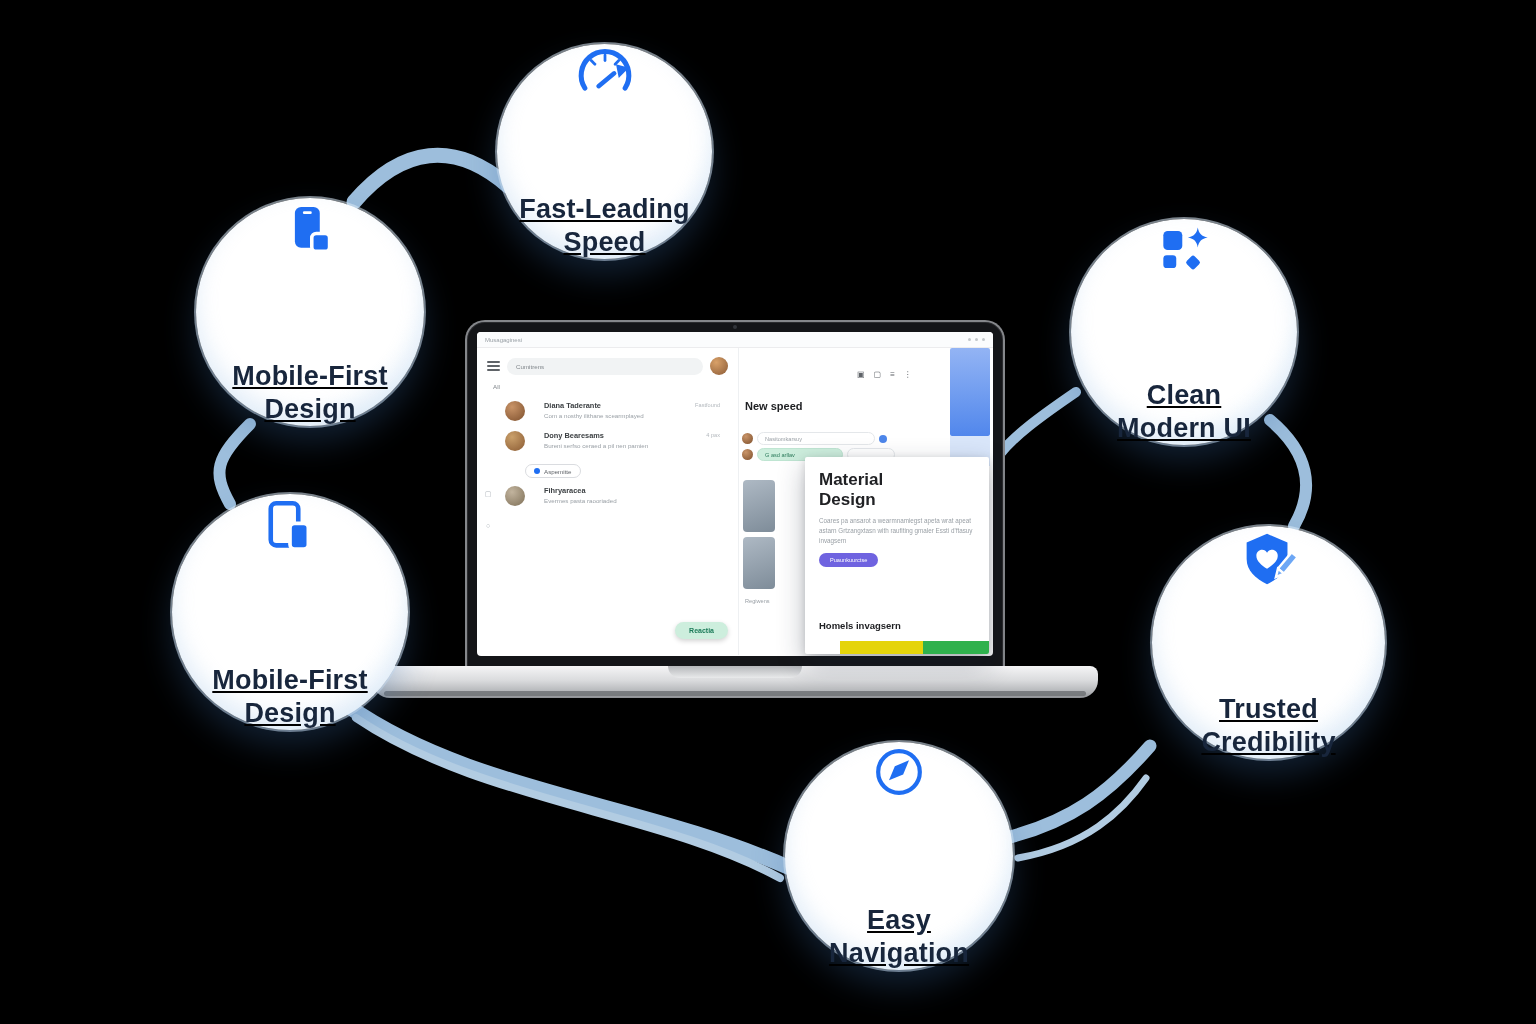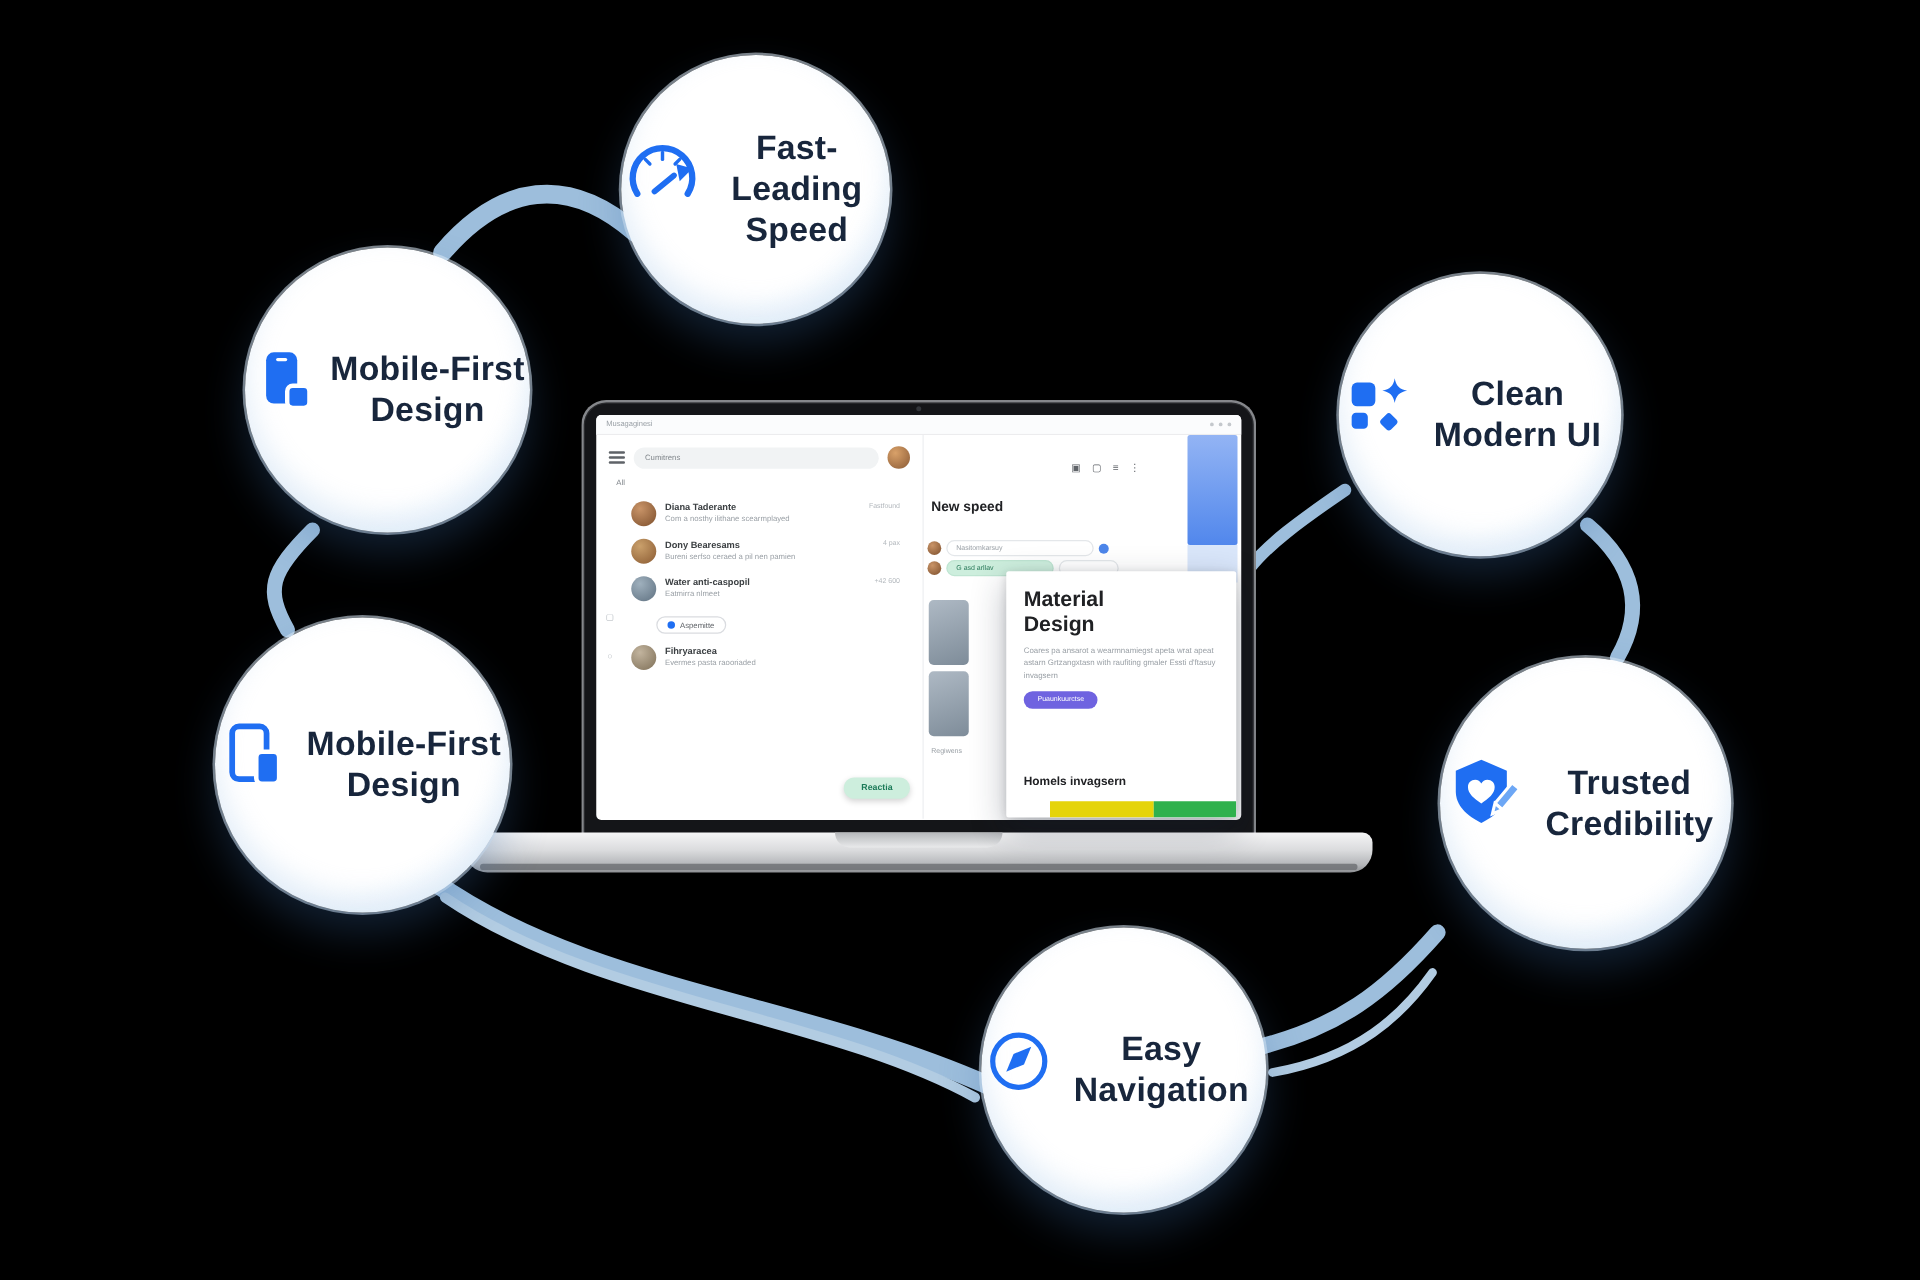--- a/index.html
+++ b/index.html
@@ -1,25 +1,25 @@
 <!DOCTYPE html>
 <html><head>
 <meta charset="utf-8">
 <style>
   html,body{margin:0;padding:0;background:#000;}
   .stage{position:relative;width:1536px;height:1024px;background:#000;overflow:hidden;
          font-family:"Liberation Sans", sans-serif;}
   
   .connectors{position:absolute;left:0;top:0;z-index:0;opacity:.95;}
   
-  .feature{position:absolute;z-index:3;border-radius:50%;display:flex;
-           align-items:center;justify-content:flex-start;text-align:center;
+  .feature{position:absolute;z-index:3;border-radius:50%;display:flex;flex-direction:column;
+           align-items:center;justify-content:space-between;text-align:center;
            background:radial-gradient(120% 120% at 32% 26%, #ffffff 55%, #f3f9fe 76%, #dcebf8 100%);
            box-shadow:0 16px 34px rgba(60,110,170,.30), 0 0 0 2px rgba(225,238,250,.55),
-                      inset 0 -12px 22px rgba(190,215,240,.45);}
+                      inset 0 -12px 22px rgba(190,215,240,.45);text-decoration:underline;}
   .feature .icon{display:block;margin-bottom:10px;}
   .feature .label{font-weight:bold;color:#18263c;font-size:27px;line-height:1.22;
                   letter-spacing:.2px;max-width:178px;}
   .f1{left:497px;top:44px;width:215px;height:215px;}
   .f2{left:196px;top:198px;width:228px;height:228px;}
   .f3{left:1071px;top:219px;width:226px;height:226px;}
   .f3 .label{max-width:162px;}
   .f4{left:172px;top:494px;width:236px;height:236px;}
   .f5{left:1152px;top:526px;width:233px;height:233px;}
   .f6{left:785px;top:742px;width:228px;height:228px;}
@@ -51,21 +51,21 @@
   .lp-header{display:flex;align-items:center;gap:7px;padding:9px 10px 6px;}
   .hamburger{width:13px;flex:none;}
   .hamburger i{display:block;height:1.6px;background:#5f6368;margin:2.4px 0;border-radius:1px;}
   .searchpill{flex:1;height:17px;background:#f1f3f4;border-radius:9px;display:flex;
               align-items:center;padding:0 9px;font-size:6.2px;color:#80868b;}
   .lp-avatar{width:18px;height:18px;border-radius:50%;flex:none;
              background:radial-gradient(circle at 35% 30%,#d9a169,#8a5a35);}
   .sectionlabel{font-size:6.2px;color:#80868b;margin:2px 0 6px 16px;}
   .rail{position:absolute;left:4px;top:142px;width:14px;display:flex;flex-direction:column;
         gap:24px;align-items:center;font-size:7px;color:#aeb4ba;}
-  .conv{display:flex;gap:7px;align-items:flex-start;margin:0 10px 0 20px;padding:5px 8px;
+  .conv{display:flex;gap:19px;align-items:flex-start;margin:0 10px 0 20px;padding:5px 8px;
         border-radius:4px;}
   .conv.hl{background:#d8f0e7;padding:7px 8px;}
   .cav{width:20px;height:20px;border-radius:50%;flex:none;}
   .c1{background:radial-gradient(circle at 35% 30%,#c99468,#7d4f2c);}
   .c2{background:radial-gradient(circle at 35% 30%,#a9b3a0,#6d7a6a);}
   .c3{background:radial-gradient(circle at 35% 30%,#caa06b,#8a5a32);}
   .c4{background:radial-gradient(circle at 35% 30%,#9fb0bd,#5f7181);}
   .c5{background:radial-gradient(circle at 35% 30%,#c2b49e,#7e6f57);}
   .cbody{flex:1;min-width:0;}
   .cname{font-size:7.4px;font-weight:bold;color:#3c4043;}
@@ -171,28 +171,20 @@
 
             <div class="conv">
               <span class="cav c3"></span>
               <span class="cbody">
                 <div class="cname">Dony Bearesams</div>
                 <div class="csnip">Bureni serfso ceraed a pil nen pamien</div>
               </span>
               <span class="cmeta">4 pax</span>
             </div>
 
-            <div class="conv">
-              <span class="cav c4"></span>
-              <span class="cbody">
-                <div class="cname">Water anti-caspopil</div>
-                <div class="csnip">Eatmirra nlmeet</div>
-              </span>
-              <span class="cmeta">+42 600</span>
-            </div>
 
             <div class="chiprow">
               <span class="chip">
                 <span class="chipdot"></span>
                 <span>Aspemitte</span>
               </span>
             </div>
 
             <div class="conv">
               <span class="cav c5"></span>

